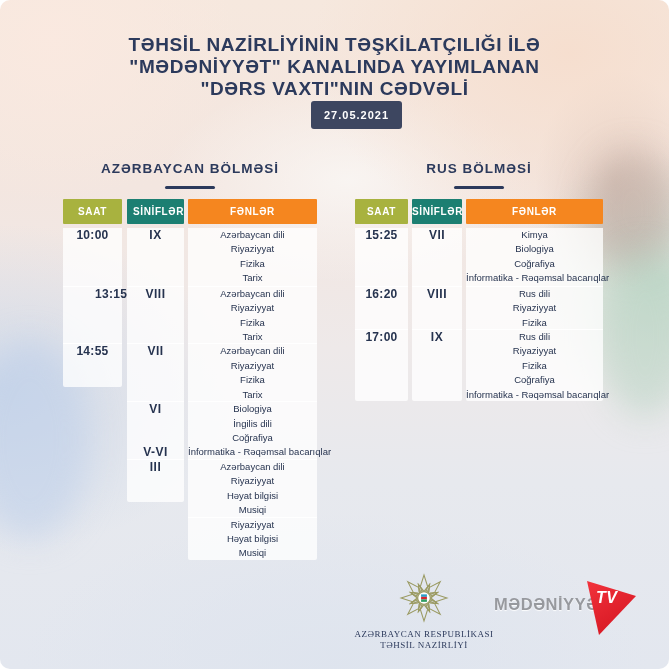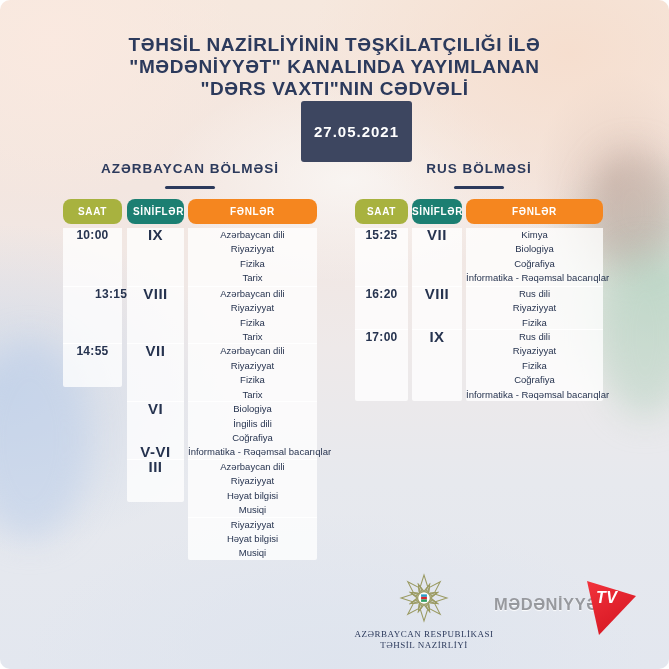--- a/index.html
+++ b/index.html
@@ -19,42 +19,42 @@
   }
   .blob{position:absolute;filter:blur(16px);border-radius:50%;pointer-events:none;}
   .blob.b1{left:588px;top:150px;width:90px;height:120px;background:rgba(173,150,140,0.35);}
   .blob.b2{left:600px;top:250px;width:90px;height:170px;background:rgba(178,209,190,0.45);}
   .blob.b3{left:-30px;top:340px;width:120px;height:200px;background:rgba(188,206,233,0.5);}
 
   .main-title{position:absolute;top:34px;left:0;width:669px;text-align:center;
     color:#2c3a5c;font-weight:bold;font-size:19px;line-height:22px;letter-spacing:0.6px;}
   .date-badge-wrap{position:absolute;top:101px;left:0;width:669px;text-align:center;}
   .date-badge{display:inline-block;background:#3d4660;color:#ffffff;font-weight:bold;
-    font-size:15px;letter-spacing:1px;padding:22px 13px;border-radius:3px;margin-left:44px;}
+    font-size:11px;letter-spacing:1px;padding:8px 13px;border-radius:3px;margin-left:44px;}
 
   .section-title{position:absolute;top:161px;text-align:center;color:#2c3a5c;
     font-weight:bold;font-size:13.5px;letter-spacing:1px;}
   .section-title.left{left:63px;width:254px;}
   .section-title.right{left:355px;width:248px;}
   .title-underline{position:absolute;top:186px;height:3px;width:50px;background:#2c3a5c;border-radius:2px;}
   .title-underline.left{left:165px;}
   .title-underline.right{left:454px;}
 
-  .hdr{position:absolute;top:199px;height:25px;border-radius:8px;color:#ffffff;
+  .hdr{position:absolute;top:199px;height:25px;border-radius:1px;color:#ffffff;
     font-weight:bold;font-size:10px;letter-spacing:0.6px;text-align:center;line-height:25px;}
   .hdr.saat{background:#a8b23f;}
   .hdr.sin{background:#1c7f72;text-align:right;}
   .hdr.fan{background:#f5861f;}
 
   .colbody{position:absolute;top:228px;background:rgba(255,255,255,0.78);border-radius:0 0 2px 2px;}
   .t-row + .t-row{border-top:1px solid rgba(255,255,255,0.9);}
   .t-row{position:relative;}
   .line{height:14.43px;line-height:14.43px;text-align:center;color:#26334f;white-space:nowrap;overflow:visible;}
   .line.time{font-size:12px;font-weight:bold;letter-spacing:0.3px;}
-  .line.cls{position:absolute;left:0;width:100%;font-size:15px;font-weight:bold;letter-spacing:0.5px;}
+  .line.cls{position:absolute;left:0;width:100%;font-size:12px;font-weight:bold;letter-spacing:0.5px;}
   .line.subj{font-size:9.5px;}
 
   
   .az .saat{left:63px;width:59px;}
   .az .sin{left:127px;width:57px;}
   .az .fan{left:188px;width:129px;}
   
   .ru .saat{left:355px;width:53px;}
   .ru .sin{left:412px;width:50px;}
   .ru .fan{left:466px;width:137px;}

